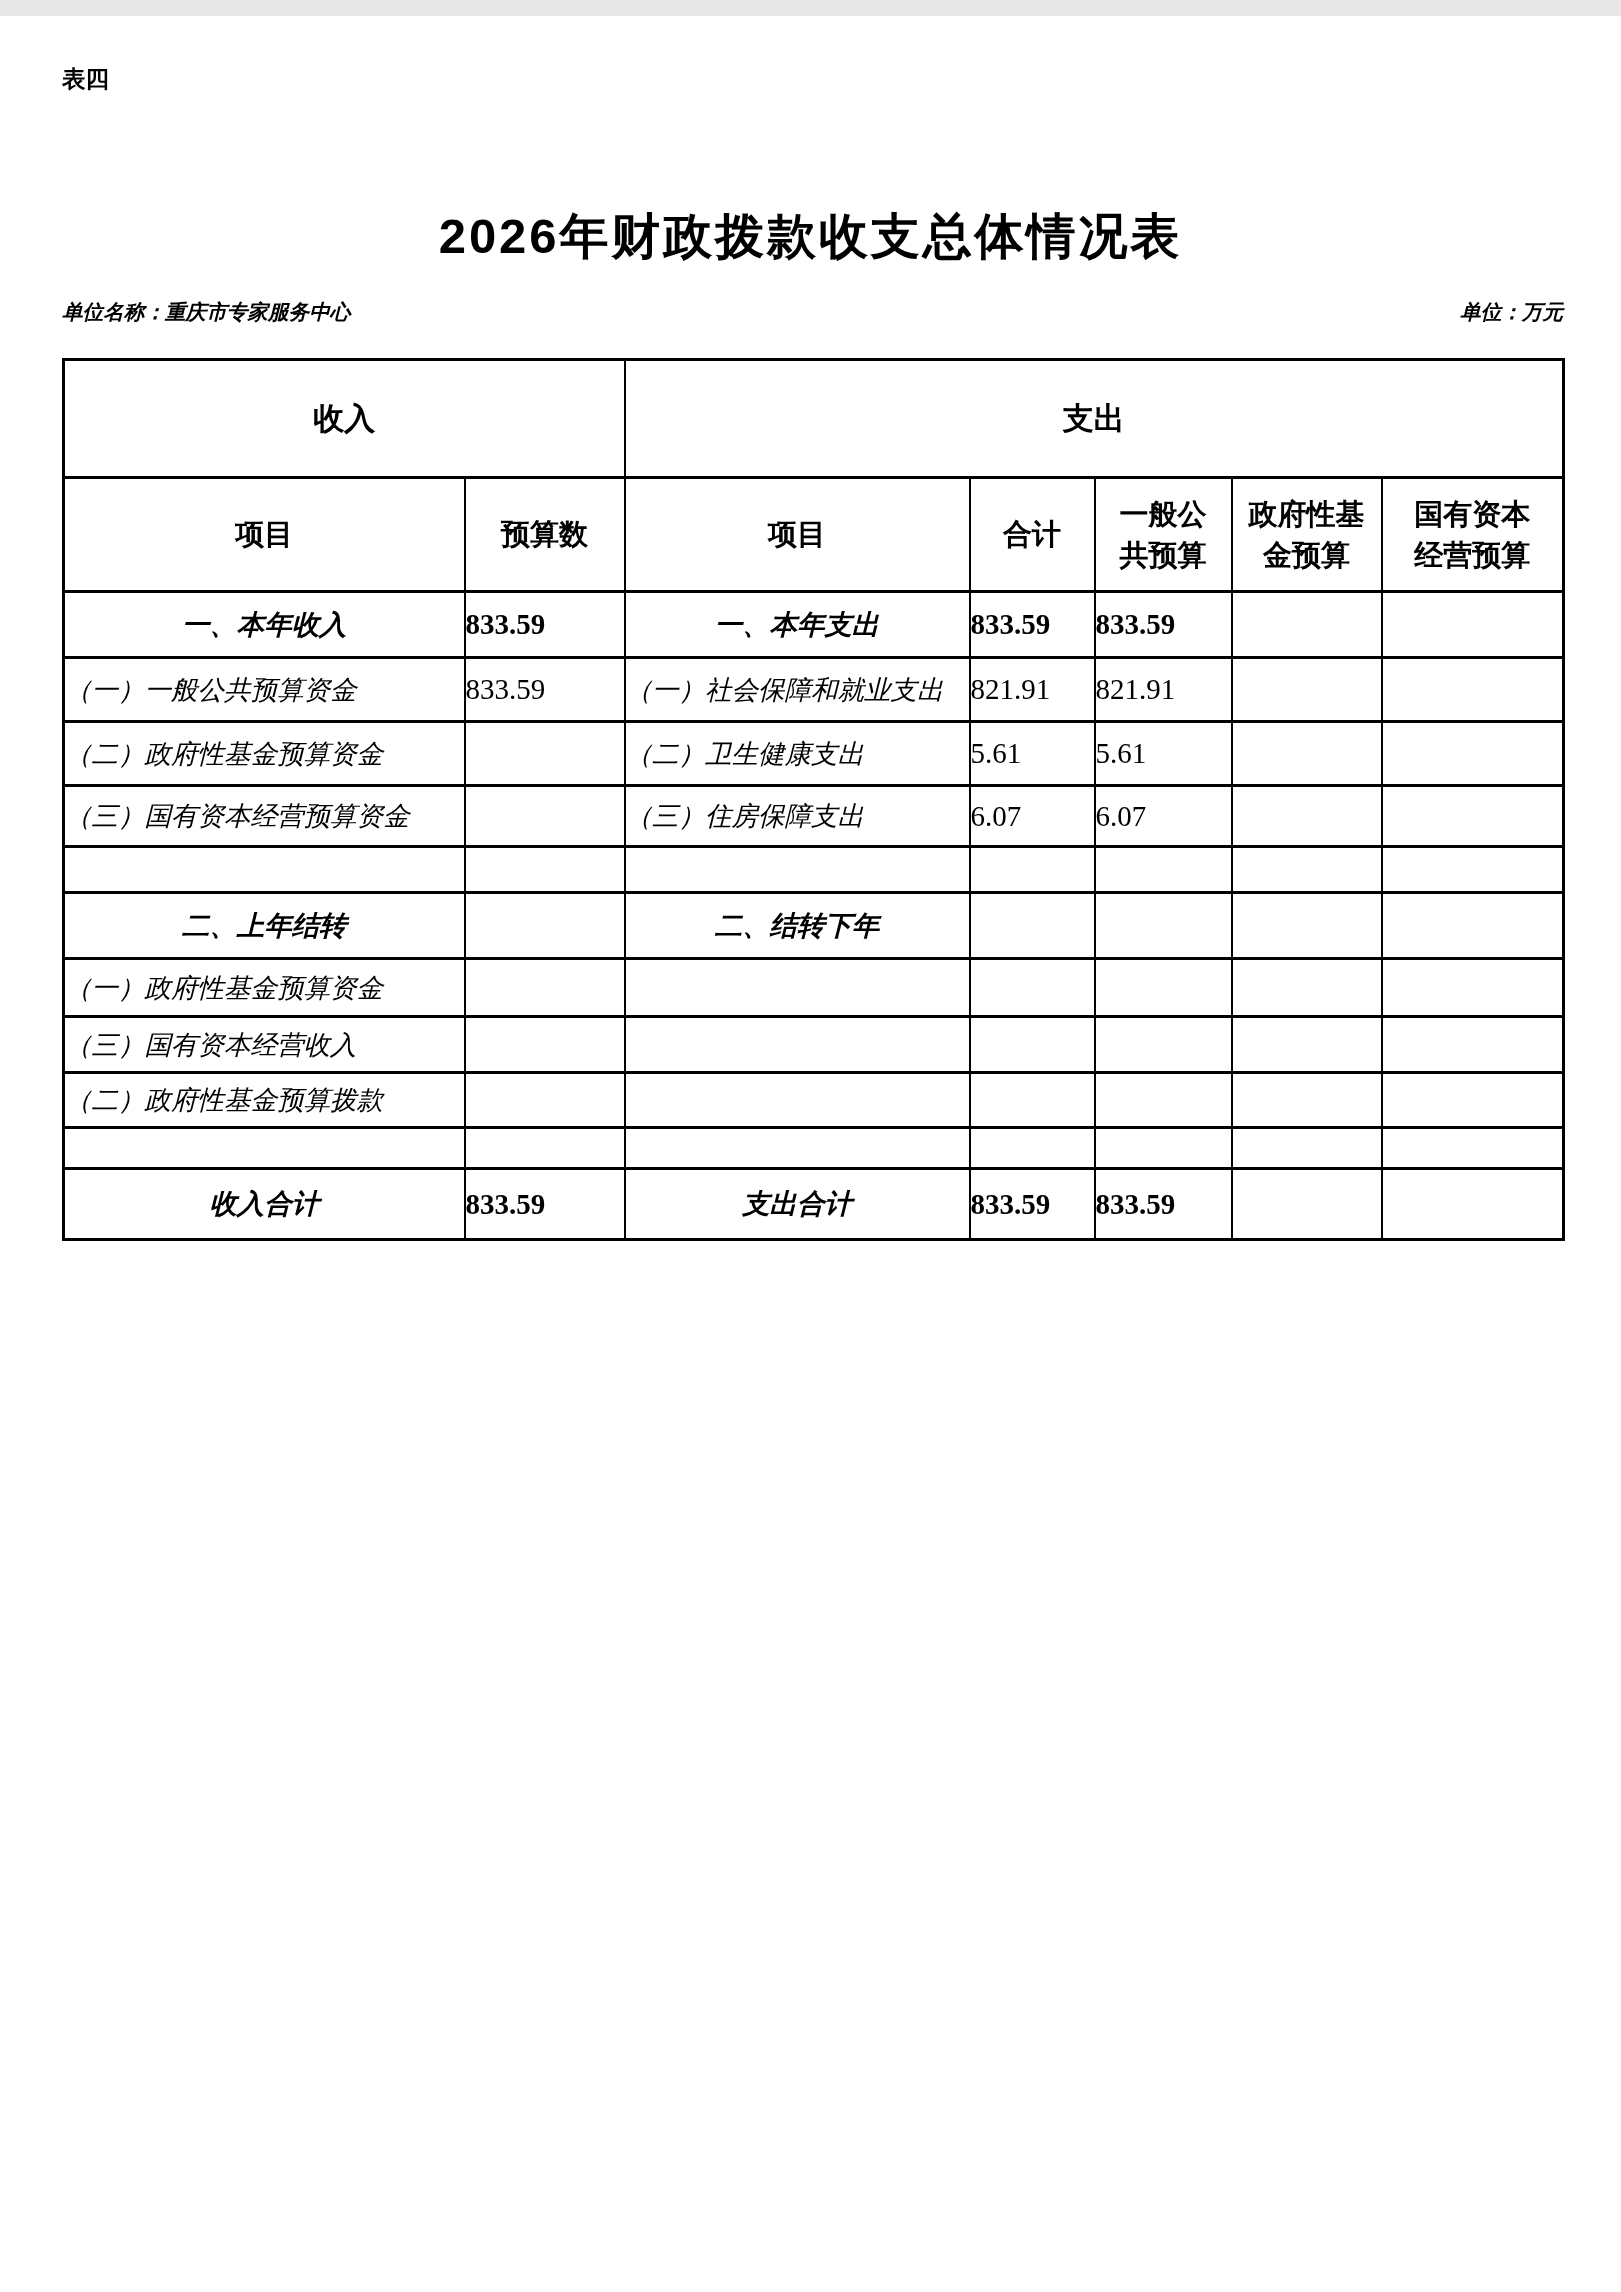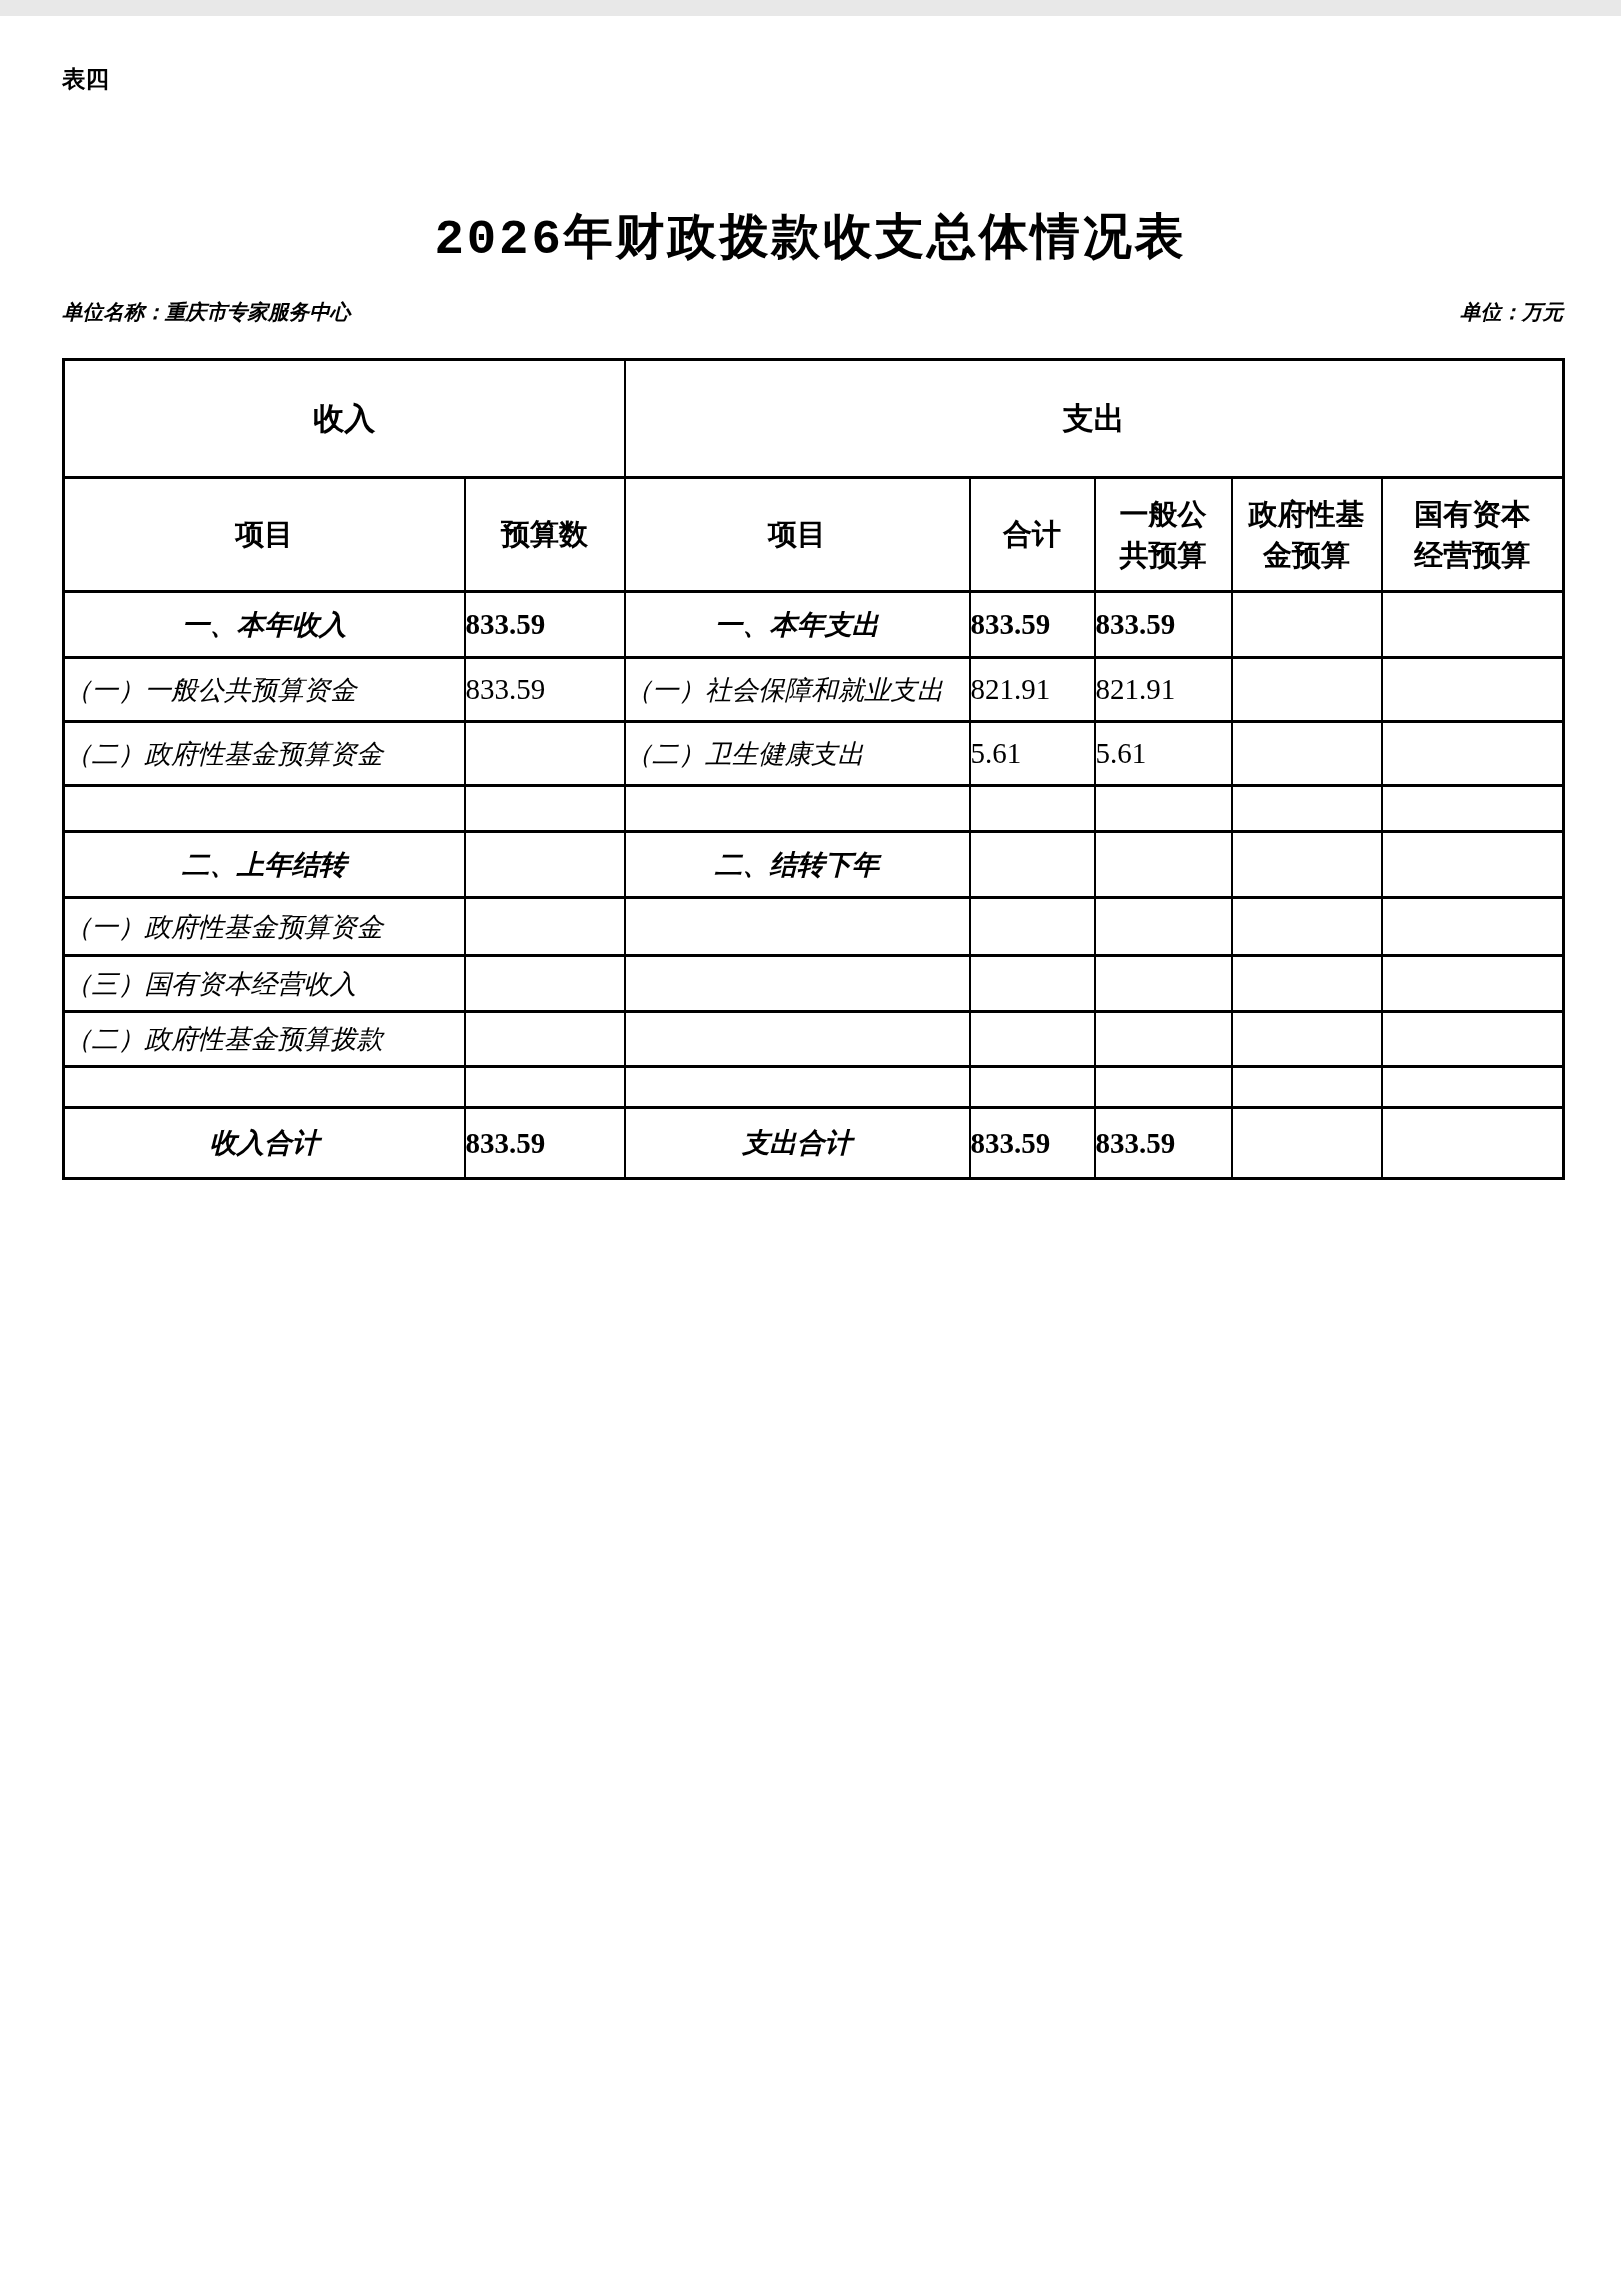--- a/index.html
+++ b/index.html
@@ -14,21 +14,21 @@
   }
   .corner-label{
     position:absolute;left:62px;top:47px;
     font-size:23.5px;font-weight:bold;
     font-family:"Liberation Sans","DejaVu Sans",sans-serif;
   }
   .doc-title{
     position:absolute;left:0;top:188px;width:100%;margin:0;
     text-align:center;
     font-size:49px;font-weight:bold;letter-spacing:2.9px;
-    font-family:Liberation Mono, monospace;
+    font-family:Liberation Sans, sans-serif;
   }
   .meta-row{
     position:absolute;left:62px;top:282px;width:1501px;
     display:flex;justify-content:space-between;align-items:baseline;
     font-size:20.6px;font-weight:bold;font-style:italic;
   }
   table.budget{
     position:absolute;left:62px;top:342px;
     width:1501px;
     border-collapse:collapse;table-layout:fixed;
@@ -127,20 +127,29 @@
     <tr class="detail" style="height:64px">
       <td class="item">（二）政府性基金预算资金</td>
       <td class="num"></td>
       <td class="item">（二）卫生健康支出</td>
       <td class="num">5.61</td>
       <td class="num">5.61</td>
       <td class="num"></td>
       <td class="num"></td>
     </tr>
 
+    <tr class="detail" style="height:61px">
+      <td class="item">（三）国有资本经营预算资金</td>
+      <td class="num"></td>
+      <td class="item">（三）住房保障支出</td>
+      <td class="num">6.07</td>
+      <td class="num">6.07</td>
+      <td class="num"></td>
+      <td class="num"></td>
+    </tr>
 
     <tr class="detail blank" style="height:46px">
       <td class="item"></td>
       <td class="num"></td>
       <td class="item"></td>
       <td class="num"></td>
       <td class="num"></td>
       <td class="num"></td>
       <td class="num"></td>
     </tr>

